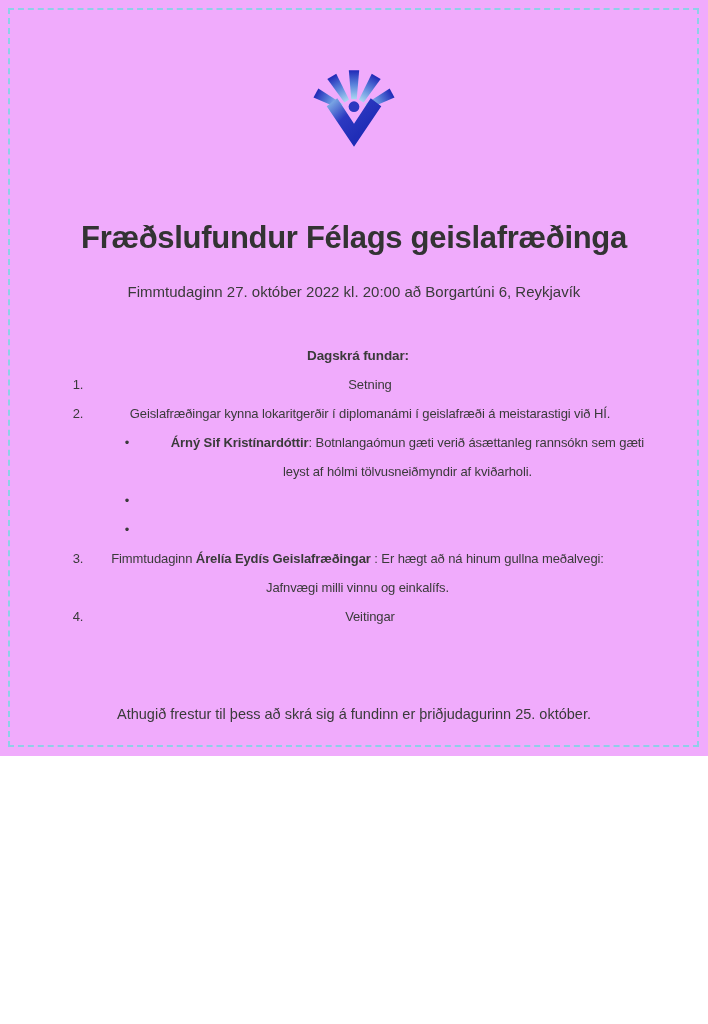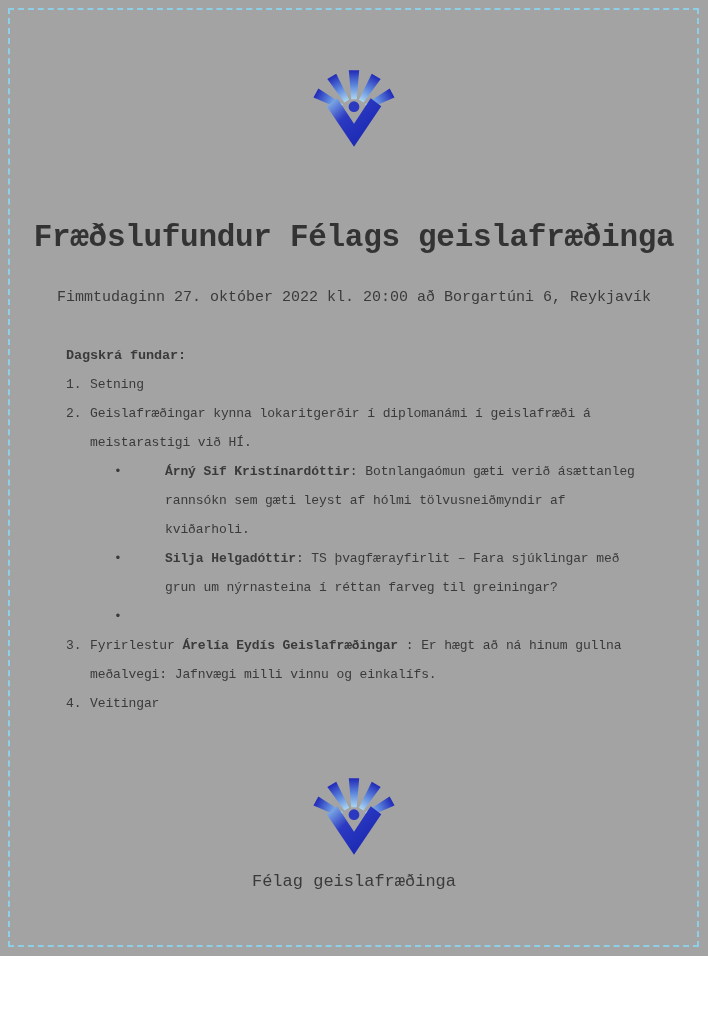--- a/index.html
+++ b/index.html
@@ -1,36 +1,36 @@
 <!DOCTYPE html>
 <html><head>
 <meta charset="utf-8">
 <style>
   html,body{margin:0;padding:0;background:#ffffff;}
   .page{
-    position:relative;width:708px;height:956px;background:#a3a3a3;overflow:hidden;
-    font-family:Liberation Mono, monospace;color:#3a3a3a;
+    position:relative;width:708px;height:756px;background:#f0abfc;overflow:hidden;
+    font-family:Liberation Sans, sans-serif;color:#3a3a3a;
   }
   .frame{
     position:absolute;left:8px;top:8px;right:9px;bottom:9px;
     border:2px dashed #8ecfe8;pointer-events:none;
   }
   .logo{position:absolute;left:50%;transform:translateX(-50%);}
   .logo.top{top:64px;width:95px;height:88px;}
   .logo.bottom{top:772px;width:95px;height:88px;}
   .title{
     position:absolute;top:220px;left:0;width:100%;text-align:center;
     font-size:31px;font-weight:bold;letter-spacing:-0.3px;color:#333333;
   }
   .subtitle{
-    position:absolute;top:283px;left:0;width:100%;text-align:center;font-size:15px;margin-top:6px;
+    position:absolute;top:283px;left:0;width:100%;text-align:center;font-size:15px;
   }
   .agenda{
     position:absolute;top:341px;left:66px;width:584px;
-    font-size:13px;line-height:29px;letter-spacing:-0.1px;text-align:left;
+    font-size:13px;line-height:29px;letter-spacing:-0.1px;text-align:center;
   }
   .agenda-heading{font-weight:bold;font-size:13.5px;}
   .row{display:flex;align-items:flex-start;}
   .num{width:24px;flex:none;}
   .txt{flex:1;}
   .txt.narrow{max-width:535px;}
   .row.bullet{padding-left:48px;}
   .marker{width:26px;flex:none;}
   .btxt{flex:1;max-width:510px;margin-left:25px;}
   b{font-weight:bold;}
@@ -93,38 +93,38 @@
       <span class="txt">Geislafræðingar kynna lokaritgerðir í diplomanámi í geislafræði á meistarastigi við HÍ.</span>
     </div>
 
     <div class="row bullet">
       <span class="marker">•</span>
       <span class="btxt"><b>Árný Sif Kristínardóttir</b><span>: Botnlangaómun gæti verið ásættanleg rannsókn sem gæti leyst af hólmi tölvusneiðmyndir af kviðarholi.</span></span>
     </div>
 
     <div class="row bullet">
       <span class="marker">•</span>
-      <span class="btxt"><b>Silja Helgadóttir</b><span>: TS þvagfærayfirlit – Fara sjúklingar með grun um nýrnasteina í réttan farveg til greiningar?</span></span>
     </div>
 
     <div class="row bullet">
       <span class="marker">•</span>
     </div>
 
     <div class="row item">
       <span class="num">3.</span>
-      <span class="txt narrow"><span>Fyrirlestur </span><b>Árelía Eydís Geislafræðingar</b><span> : Er hægt að ná hinum gullna meðalvegi: Jafnvægi milli vinnu og einkalífs.</span></span>
+      <span class="txt narrow"><span>Fimmtudaginn </span><b>Árelía Eydís Geislafræðingar</b><span> : Er hægt að ná hinum gullna meðalvegi: Jafnvægi milli vinnu og einkalífs.</span></span>
     </div>
 
     <div class="row item">
       <span class="num">4.</span>
       <span class="txt">Veitingar</span>
     </div>
   </div>
 
+  <div class="note">Athugið frestur til þess að skrá sig á fundinn er þriðjudagurinn 25. október.</div>
 
   <svg class="logo bottom" viewBox="0 0 100 100" aria-hidden="true">
     <use href="#logo-art"></use>
   </svg>
 
   <div class="org">Félag geislafræðinga</div>
 
 </div>
 
 </body></html>

